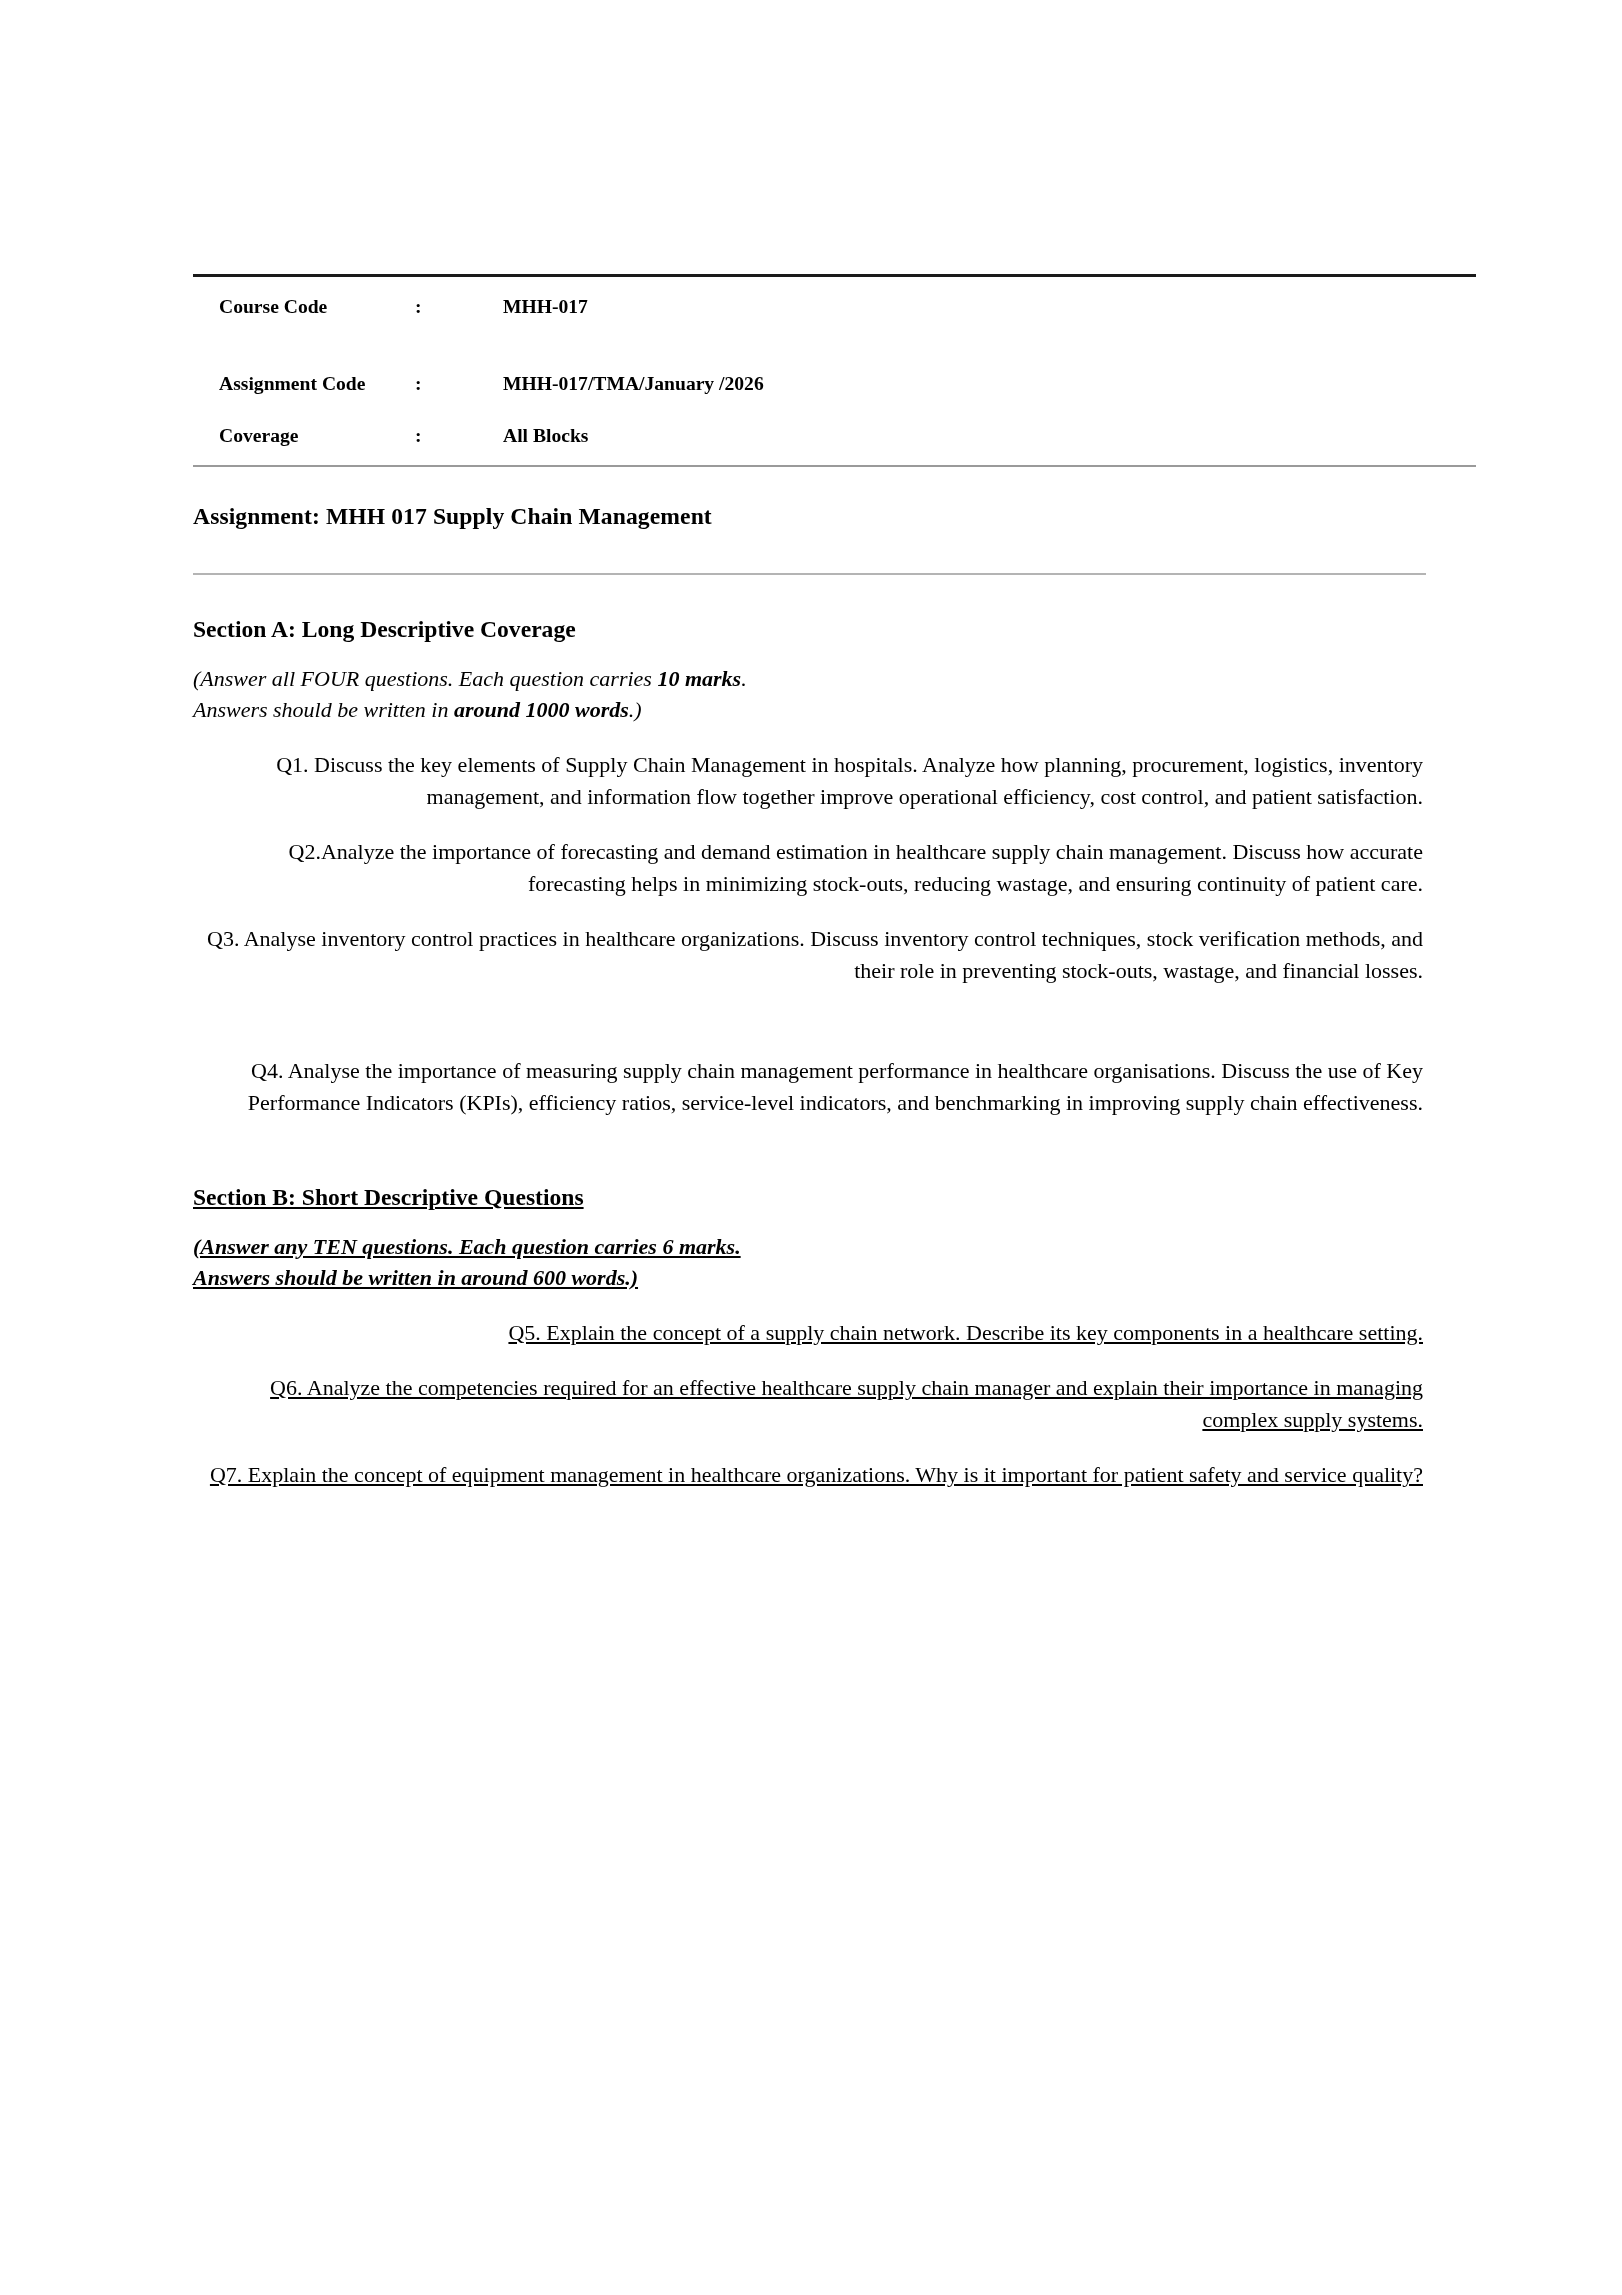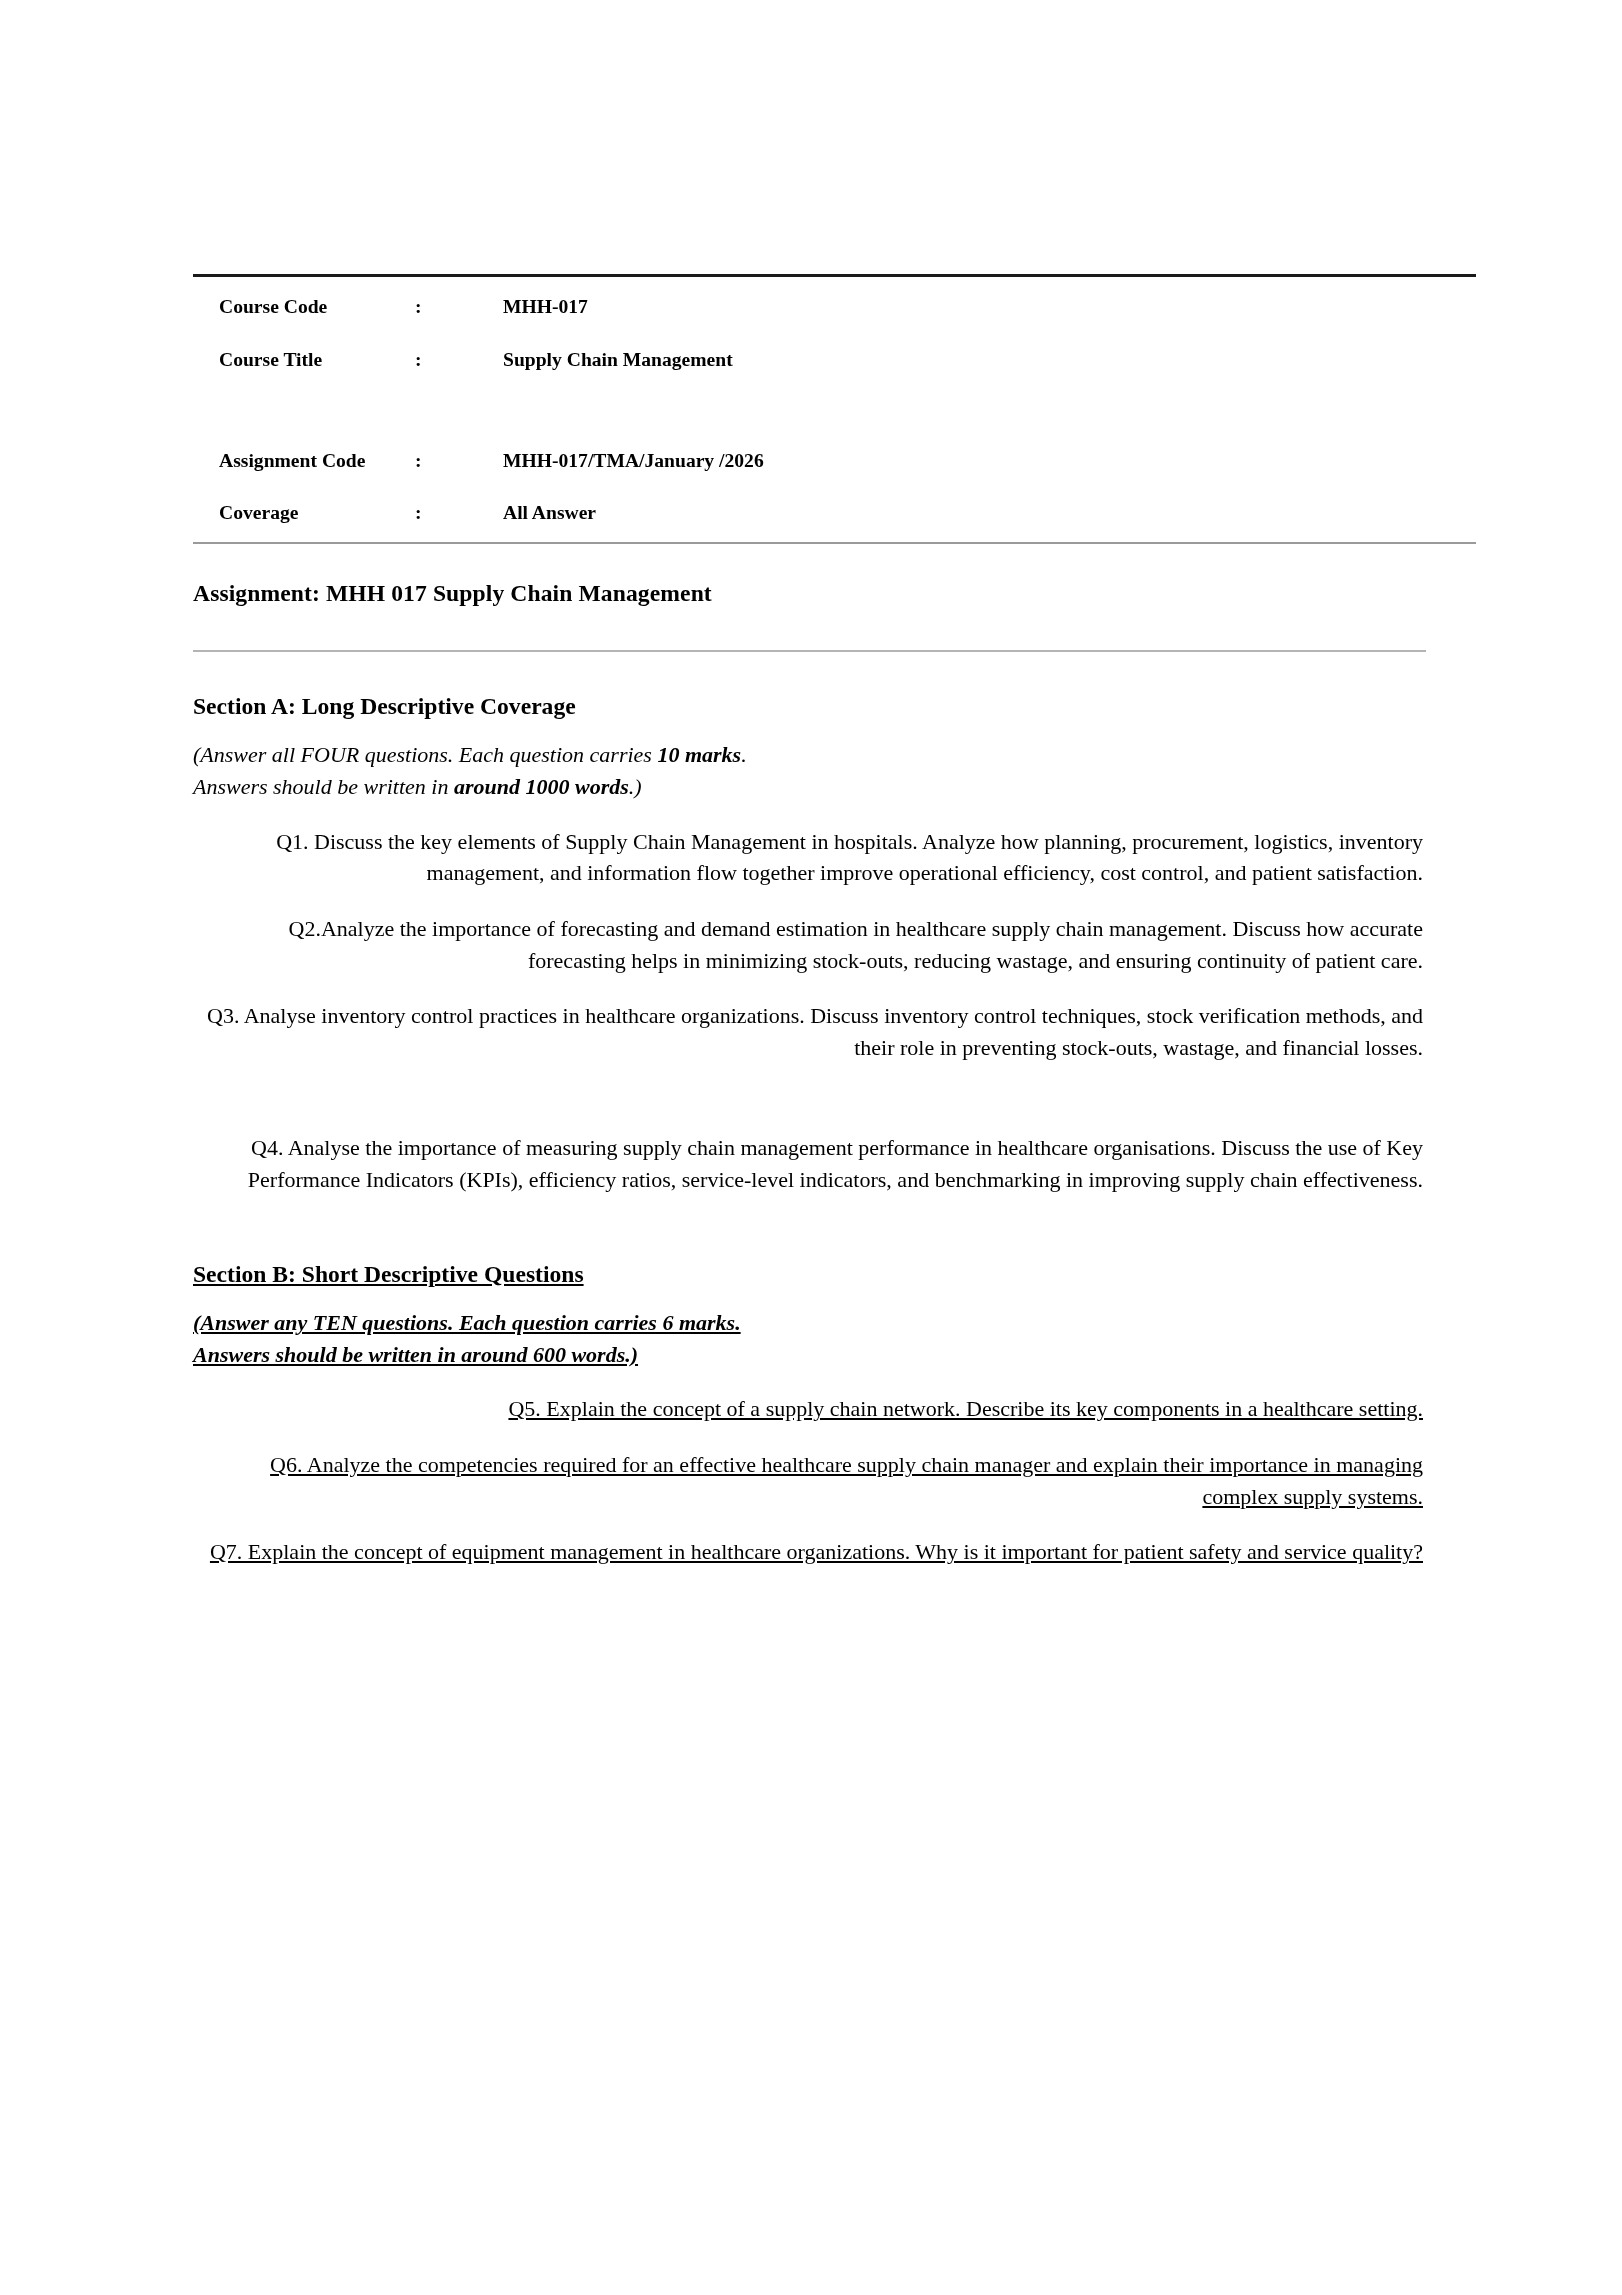--- a/index.html
+++ b/index.html
@@ -128,34 +128,29 @@
 <div class="page">
   <div class="content">
 
     <table class="meta-table">
       <tbody>
         <tr class="r-code">
           <td class="meta-row-cell-label">Course Code</td>
           <td class="meta-row-cell-colon">:</td>
           <td class="meta-row-cell-value">MHH-017</td>
         </tr>
-        <tr class="r-title">
-          <td class="meta-row-cell-label">Course Title</td>
-          <td class="meta-row-cell-colon">:</td>
-          <td class="meta-row-cell-value value-big">Supply Chain Management</td>
-        </tr>
         <tr class="r-assign">
           <td class="meta-row-cell-label">Assignment Code</td>
           <td class="meta-row-cell-colon">:</td>
           <td class="meta-row-cell-value">MHH-017/TMA/January /2026</td>
         </tr>
         <tr class="r-coverage">
           <td class="meta-row-cell-label">Coverage</td>
           <td class="meta-row-cell-colon">:</td>
-          <td class="meta-row-cell-value">All Answer</td>
+          <td class="meta-row-cell-value">All Blocks</td>
         </tr>
       </tbody>
     </table>
 
     <div class="assignment-title">Assignment: MHH 017 Supply Chain Management</div>
 
     <div class="rule"></div>
 
     <div class="section-heading">Section A: Long Descriptive Coverage</div>
 

